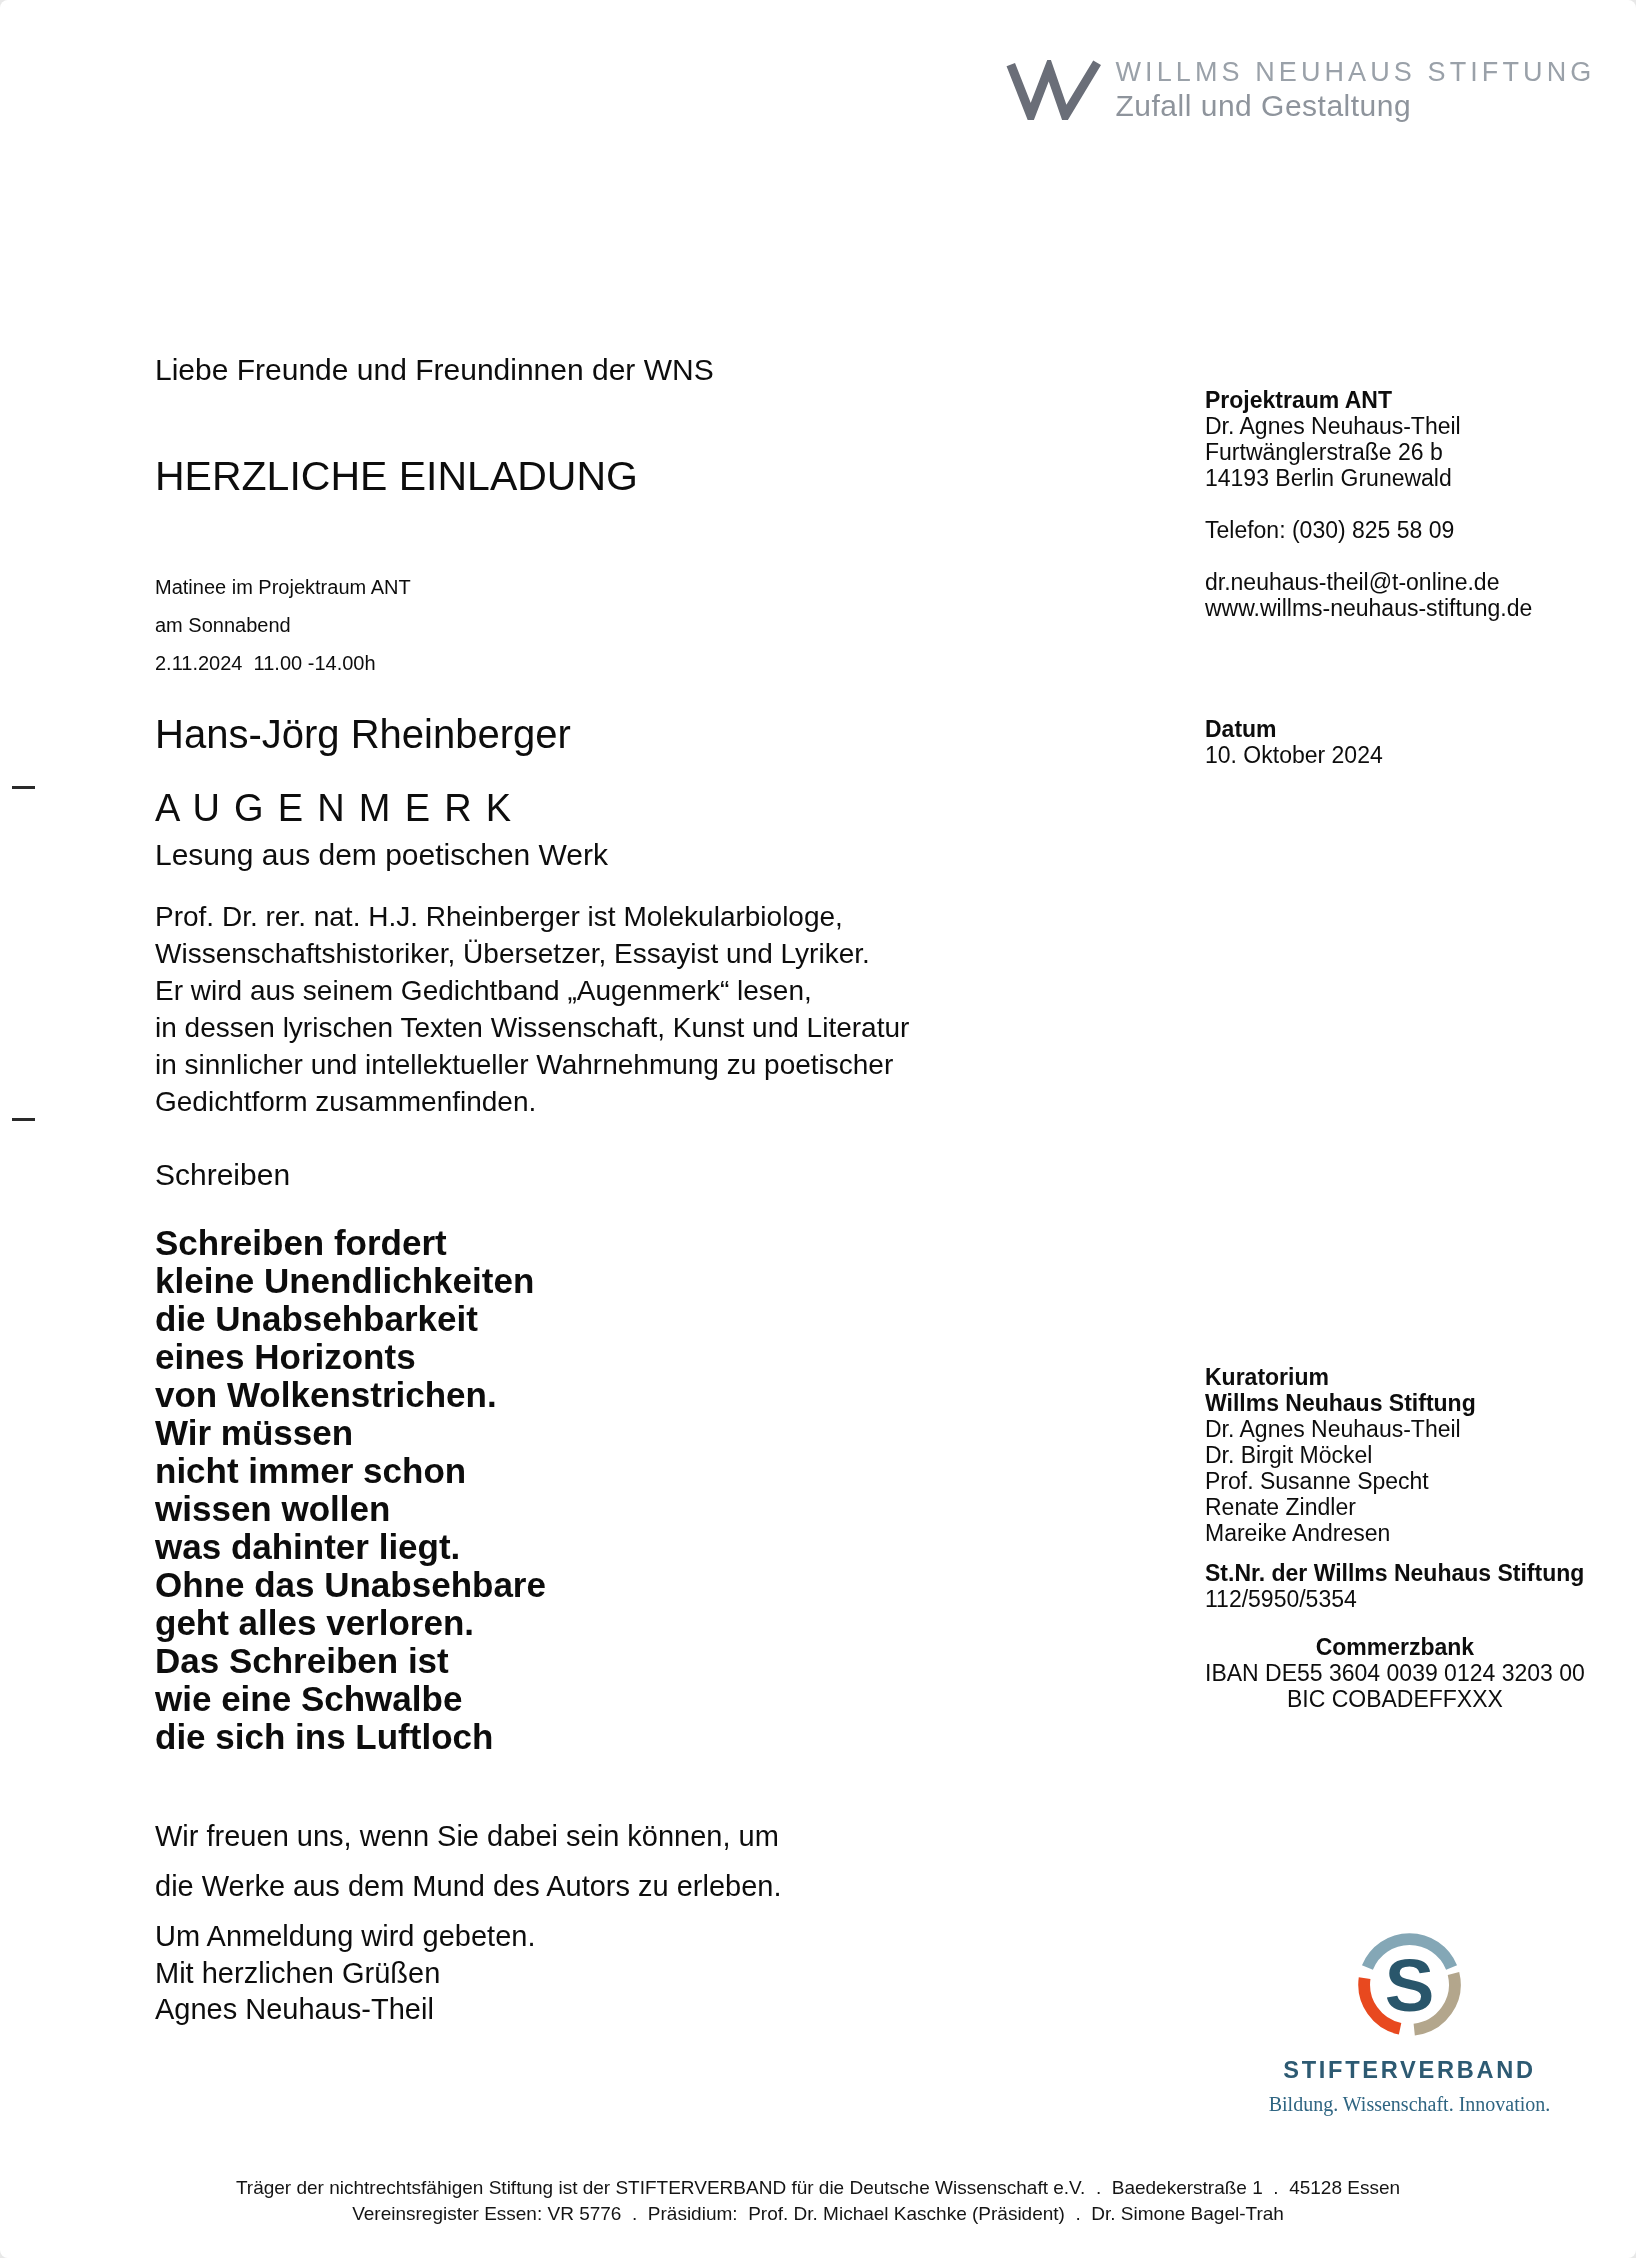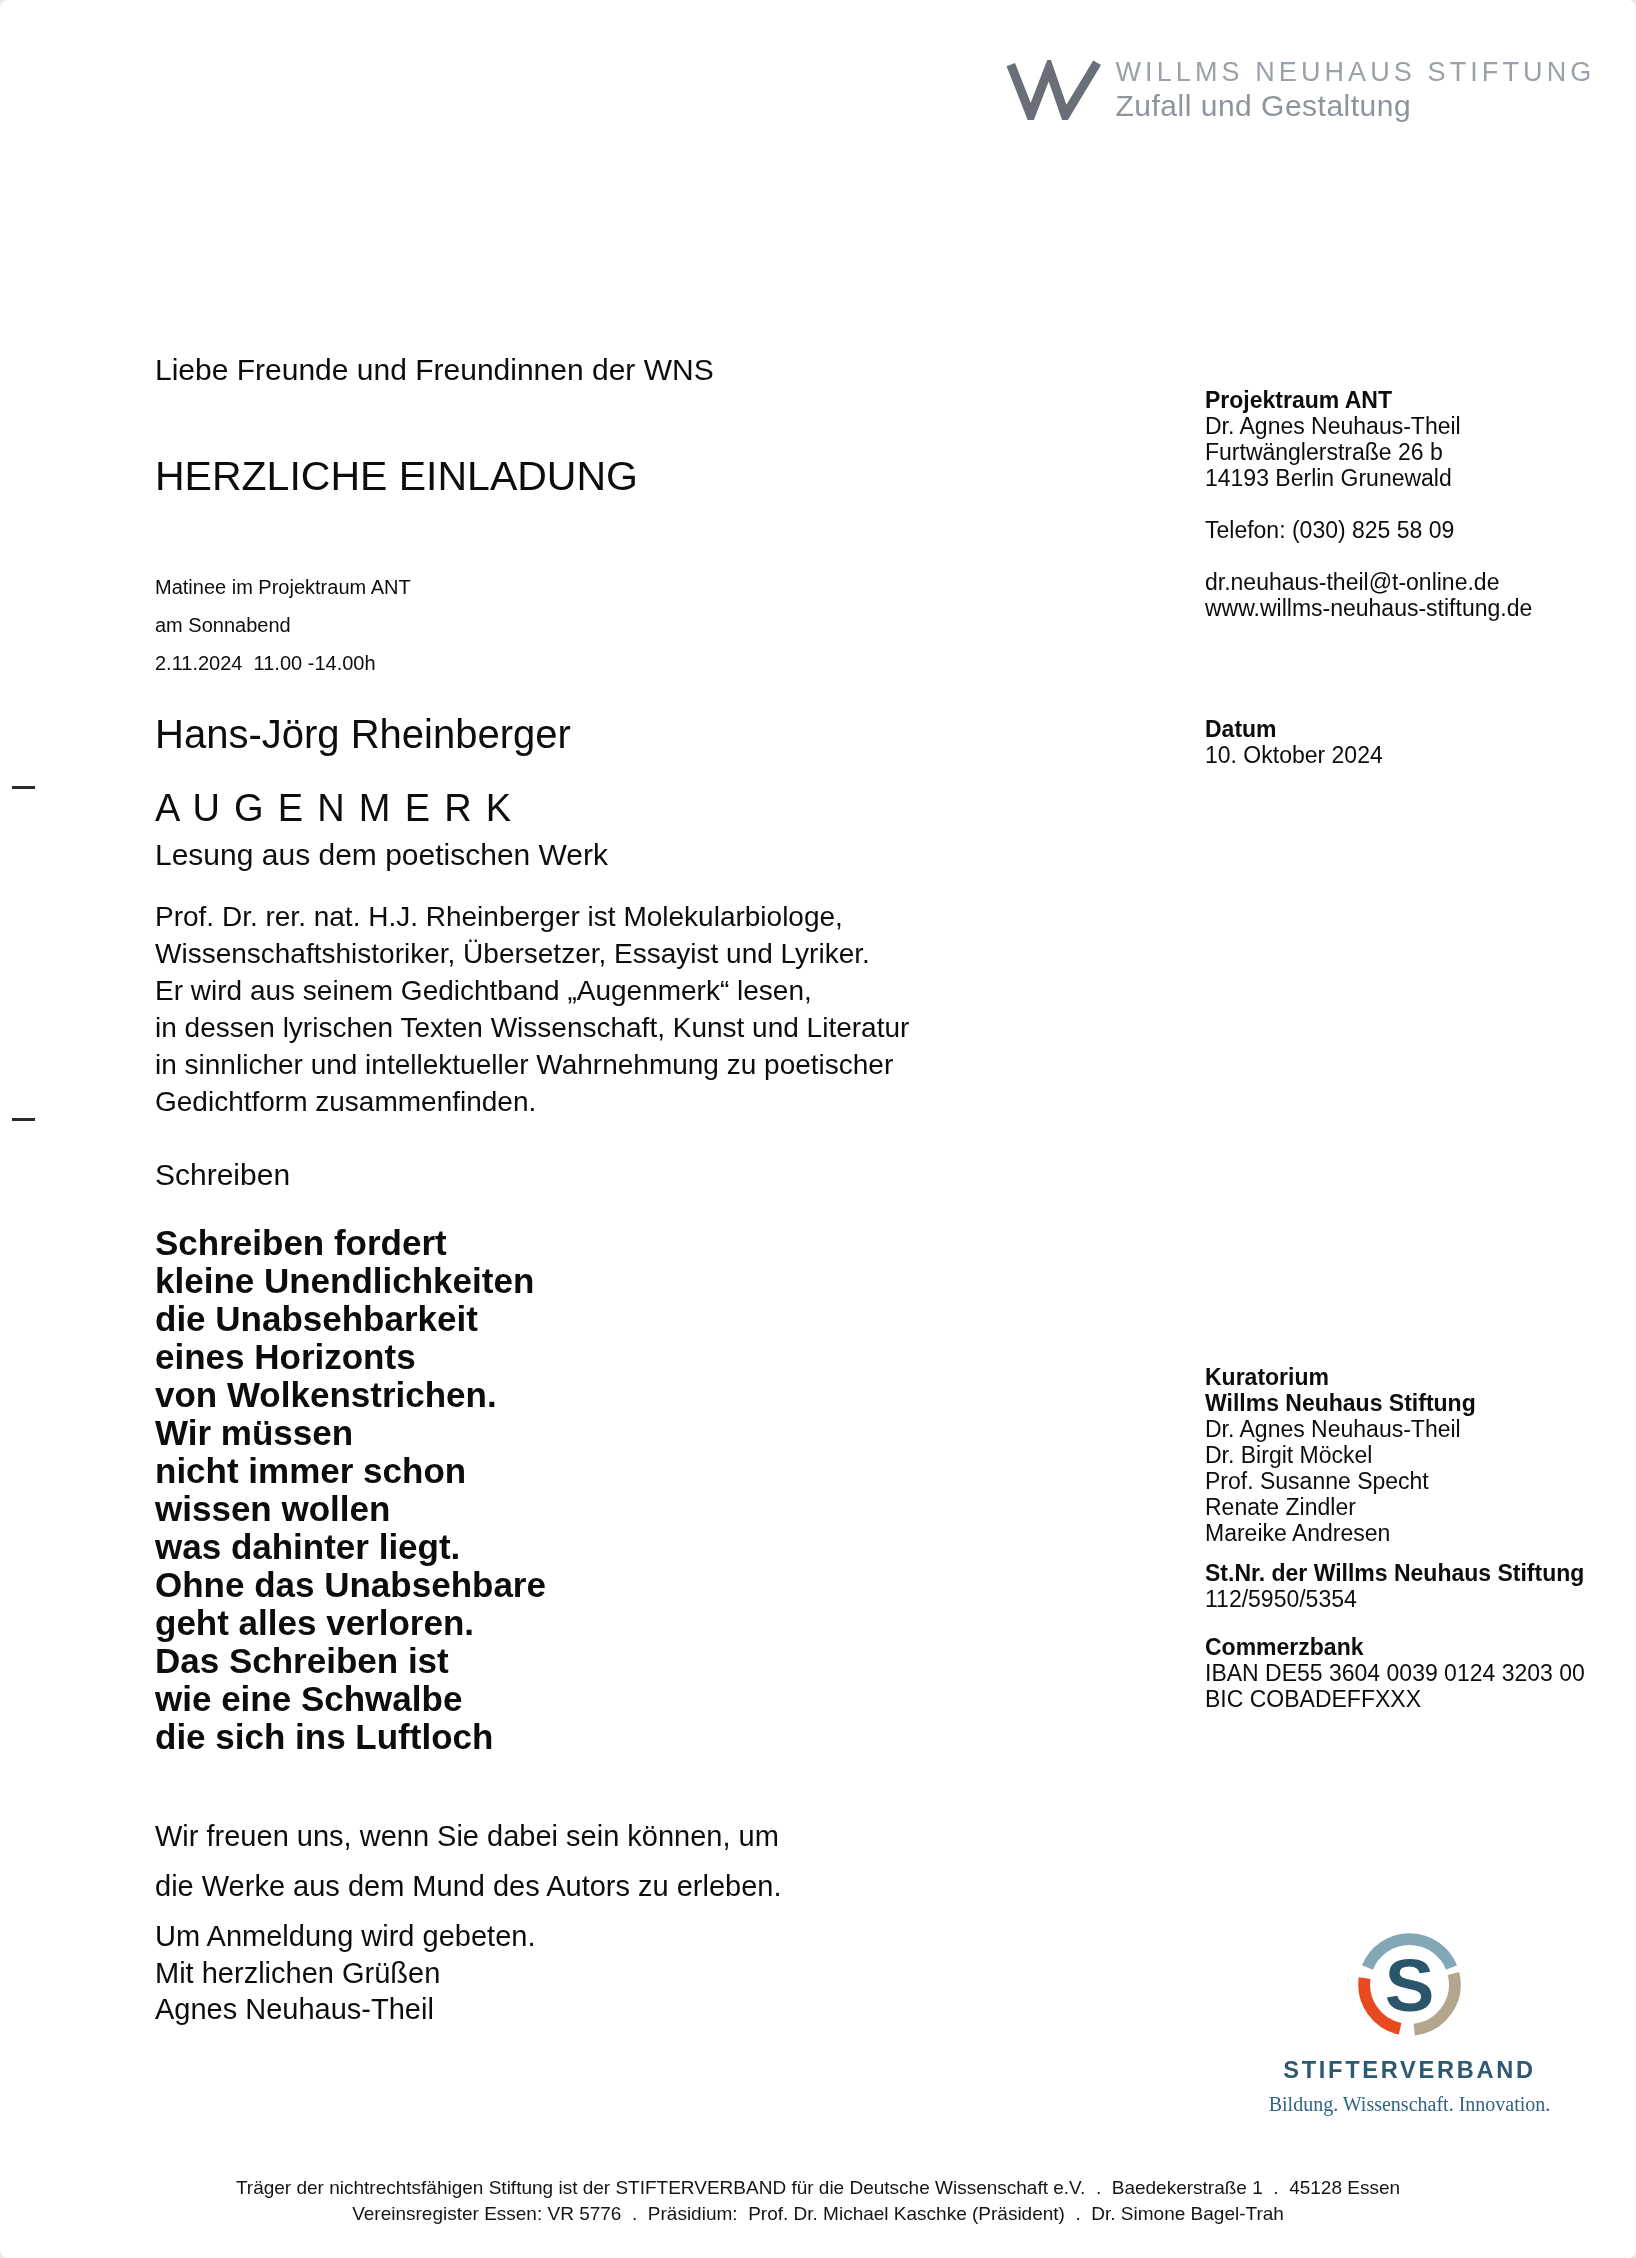--- a/index.html
+++ b/index.html
@@ -40,21 +40,21 @@
   .closing{left:155px;top:1811px;font-size:29px;line-height:50px;}
   .signoff{left:155px;top:1955px;font-size:29px;line-height:36px;}
 
   
   .rcol{font-size:23px;line-height:26px;}
   .rbold{font-weight:bold;}
   .contact-block{left:1205px;top:387px;}
   .datum-block{left:1205px;top:716px;}
   .board-block{left:1205px;top:1364px;}
   .tax-block{left:1205px;top:1560px;}
-  .bank-block{left:1205px;top:1634px;}
+  .bank-block{left:1205px;top:1634px;text-align:center;}
 
   
   .sv{left:1255px;top:1931px;width:309px;text-align:center;}
   .sv-mark{width:107px;height:107px;display:inline-block;}
   .sv-word{margin-top:16.4px;font-size:23.6px;font-weight:bold;letter-spacing:2.7px;color:#2d5a72;}
   .sv-tag{margin-top:8.2px;font-family:"Liberation Serif", serif;font-size:20px;color:#2f6582;}
 
   
   .footer{left:0;top:2175px;width:1636px;text-align:center;font-size:19px;line-height:26px;color:#141414;}
 </style>

